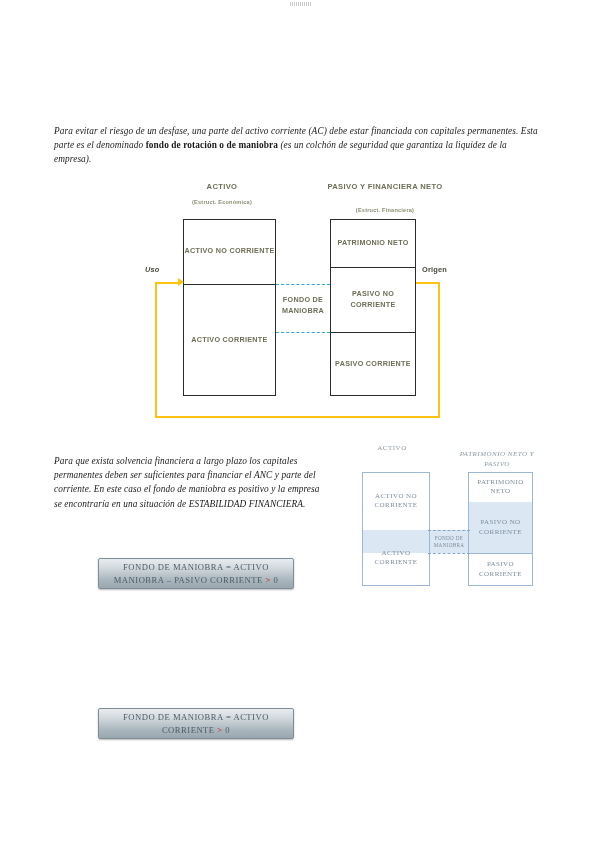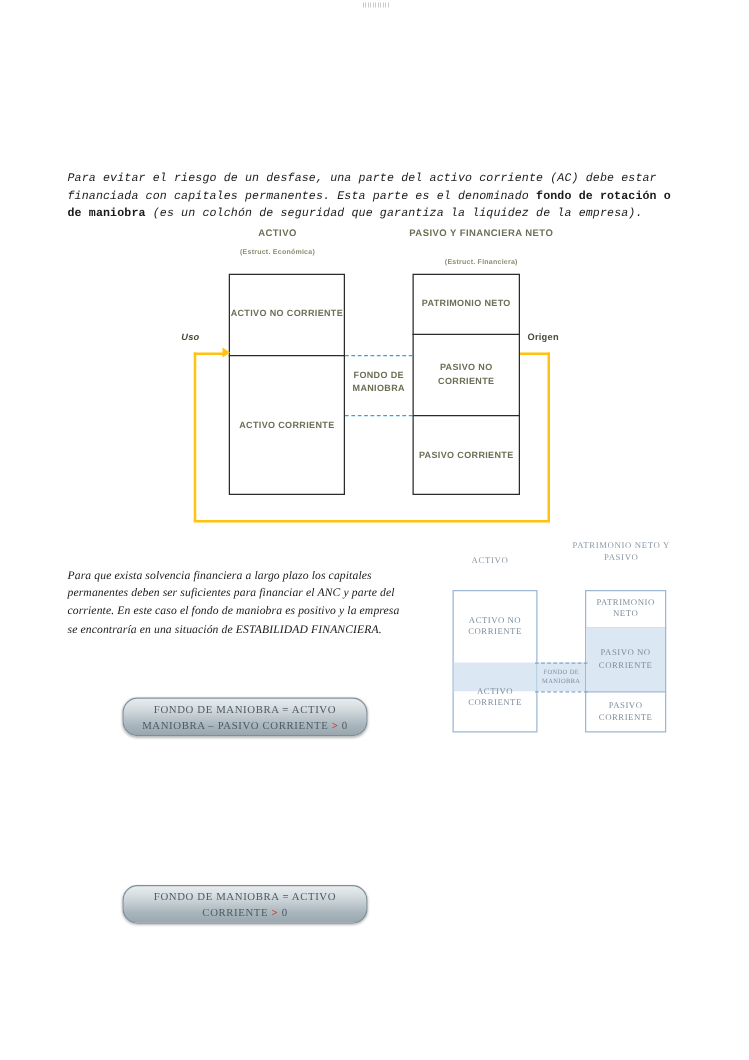--- a/index.html
+++ b/index.html
@@ -23,21 +23,21 @@
     position:absolute;
     font-style:italic;
     font-size:9.3px;
     line-height:14.2px;
     color:#1a1a1a;
     text-align:left;
     letter-spacing:.1px;
   }
   .para b{font-weight:bold;font-style:normal;}
   .p1{left:54px;top:70px;width:492px;}
-  .p2{left:54px;top:136px;width:492px;font-family:Liberation Mono, monospace;}
+  .p2{left:54px;top:124px;width:492px;}
   .p3{left:54px;top:454px;width:275px;}
   .p4{left:54px;top:650px;width:290px;}
 
   
   .d1{position:absolute;left:140px;top:180px;width:330px;height:245px;}
   .d1 .hdr{
     position:absolute;text-align:center;
     font-family:"Liberation Sans",sans-serif;
     font-weight:bold;font-size:7.6px;color:#6e6e56;
     letter-spacing:.35px;line-height:10px;
@@ -108,21 +108,21 @@
     font-family:"Liberation Serif",serif;
     font-size:5.2px;color:#7f8f9e;letter-spacing:.3px;line-height:7px;
     background:#dbe7f3;
   }
 
   
   .fbox{
     position:absolute;
     box-sizing:border-box;
     border:1px solid #7e8e99;
-    border-radius:12px;
+    border-radius:2px;
     background:linear-gradient(180deg,#e7ecef 0%,#d3dade 30%,#aab6bd 72%,#9aa7af 100%);
     box-shadow:0 1px 2px rgba(0,0,0,.28);
     display:flex;align-items:center;justify-content:center;
     text-align:center;
     font-family:"Liberation Serif",serif;
     font-size:8.6px;color:#4d5b66;
     letter-spacing:.5px;line-height:12.5px;
     padding:3px 6px;
   }
   .fbox .gt{color:#c0392b;font-weight:bold;}
@@ -174,21 +174,21 @@
     <div class="origen" style="left:282px;top:85px;">Origen</div>
     <div class="yline" style="left:276px;top:102px;width:24px;height:1.6px;"></div>
     <div class="yline" style="left:298px;top:102px;width:1.6px;height:135px;"></div>
   </div>
 
   <div class="para p3">Para que exista solvencia financiera a largo plazo los capitales permanentes deben ser suficientes para financiar el ANC y parte del corriente. En este caso el fondo de maniobra es positivo y la empresa se encontraría en una situación de ESTABILIDAD FINANCIERA.</div>
 
   <div class="d2">
 
     <div class="hdr" style="left:6px;top:14px;width:92px;">ACTIVO</div>
-    <div class="hdr" style="left:116px;top:2px;width:82px;">PATRIMONIO NETO Y PASIVO</div>
+    <div class="hdr" style="left:116px;top:20px;width:82px;font-style:italic;">PATRIMONIO NETO Y PASIVO</div>
 
     <div class="col" style="left:22px;top:42px;width:68px;height:114px;"></div>
     <div class="cell" style="left:22px;top:42px;width:68px;height:58px;">ACTIVO NO CORRIENTE</div>
     <div class="cell hl" style="left:23px;top:100px;width:66px;height:23px;"></div>
     <div class="cell" style="left:22px;top:100px;width:68px;height:56px;">ACTIVO CORRIENTE</div>
 
     <div class="col" style="left:128px;top:42px;width:65px;height:114px;"></div>
     <div class="cell" style="left:128px;top:42px;width:65px;height:30px;">PATRIMONIO NETO</div>
     <div class="sep" style="left:128px;top:72px;width:65px;"></div>
     <div class="cell hl" style="left:129px;top:72px;width:63px;height:51px;"></div>

